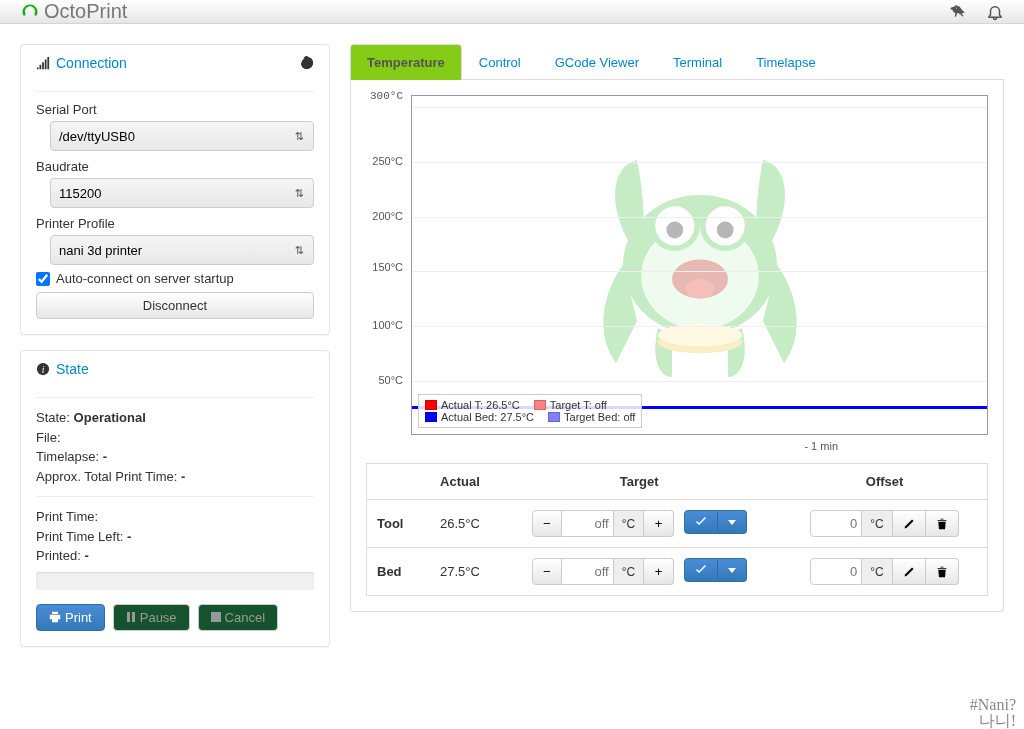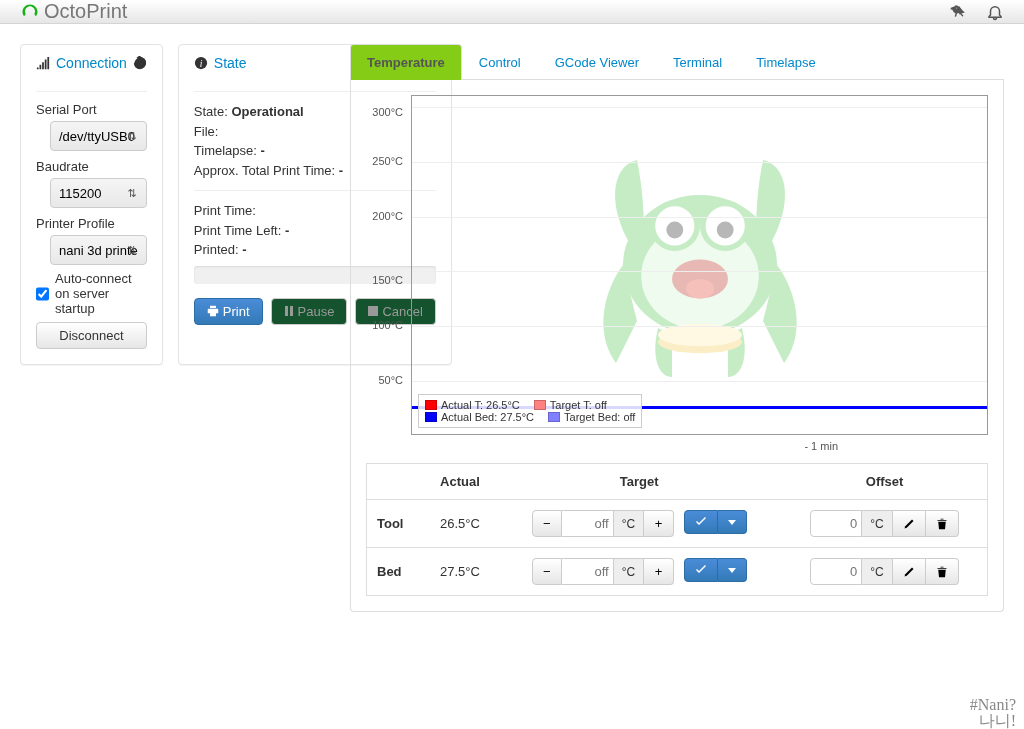--- a/index.html
+++ b/index.html
@@ -3,21 +3,21 @@
 <meta charset="utf-8">
 <style>
 * { box-sizing: border-box; margin: 0; padding: 0; }
 body { font-family: "Helvetica Neue", Helvetica, Arial, sans-serif; font-size: 13px; color: #333; background: #fff; width: 1024px; }
 .navbar { height: 24px; background: linear-gradient(to bottom, #fff, #e6e6e6); border-bottom: 1px solid #d4d4d4; display: flex; align-items: center; padding: 0 20px; }
 .brand { font-size: 20px; color: #777; display: flex; align-items: center; gap: 4px; }
 .brand-icon { width: 20px; height: 20px; }
 .nav-right { margin-left: auto; display: flex; gap: 20px; }
 .nav-icon { width: 18px; height: 18px; color: #555; cursor: pointer; }
 .main { display: flex; padding: 20px; gap: 20px; align-items: flex-start; }
-.sidebar { width: 310px; display: flex; gap: 15px; }
+.sidebar { width: 310px; display: flex; flex-direction: column; gap: 15px; }
 .panel { border: 1px solid #e3e3e3; border-radius: 4px; background: #fff; box-shadow: 0 1px 1px rgba(0,0,0,0.05); }
 .panel-header { padding: 10px 15px; display: flex; align-items: center; gap: 6px; }
 .panel-header .link { color: #0088cc; font-size: 14px; cursor: pointer; }
 .panel-header .icon-sm { width: 14px; height: 14px; color: #333; }
 .panel-header .refresh { margin-left: auto; }
 .panel-body { padding: 0 15px 15px; }
 .panel-body hr { border: none; border-top: 1px solid #eee; margin: 10px 0; }
 .label { display: block; margin: 8px 0 4px; color: #333; font-size: 13px; }
 .select { width: 100%; height: 30px; background: linear-gradient(to bottom, #f5f5f5, #e8e8e8); border: 1px solid #ccc; border-radius: 4px; padding: 0 8px; font-size: 13px; appearance: none; position: relative; }
 .select-wrap { position: relative; margin-left: 14px; }
@@ -166,24 +166,24 @@
       <div class="nav-tab">Control</div>
       <div class="nav-tab">GCode Viewer</div>
       <div class="nav-tab">Terminal</div>
       <div class="nav-tab">Timelapse</div>
     </div>
     <div class="tab-content">
       <div class="chart-area">
         <div class="ylabels" id="ylabels">
             <div class="ylabel" style="top: 285.161px;">50°C</div>
             <div class="ylabel" style="top: 230.323px;">100°C</div>
-            <div class="ylabel" style="top: 185px;">150°C</div>
+            <div class="ylabel" style="top: 172px;">150°C</div>
             <div class="ylabel" style="top: 120.645px;">200°C</div>
             <div class="ylabel" style="top: 65.8065px;">250°C</div>
-            <div class="ylabel" style="top: 17px;">300°C</div>
+            <div class="ylabel" style="top: 1px; font-family: Liberation Mono, monospace;">300°C</div>
           </div>
         <div class="chart" id="chart">
           <svg class="octo-bg" viewBox="0 0 200 200">
             <g fill="#5cc95c">
               <ellipse cx="100" cy="110" rx="55" ry="50"></ellipse>
               <path d="M45 110 C30 130 25 160 40 180 L55 150 Z"></path>
               <path d="M155 110 C170 130 175 160 160 180 L145 150 Z"></path>
               <path d="M70 155 C65 175 70 190 80 190 L80 160 Z"></path>
               <path d="M130 155 C135 175 130 190 120 190 L120 160 Z"></path>
               <path d="M50 95 C35 70 35 40 55 35 C60 60 60 80 60 90 Z"></path>

